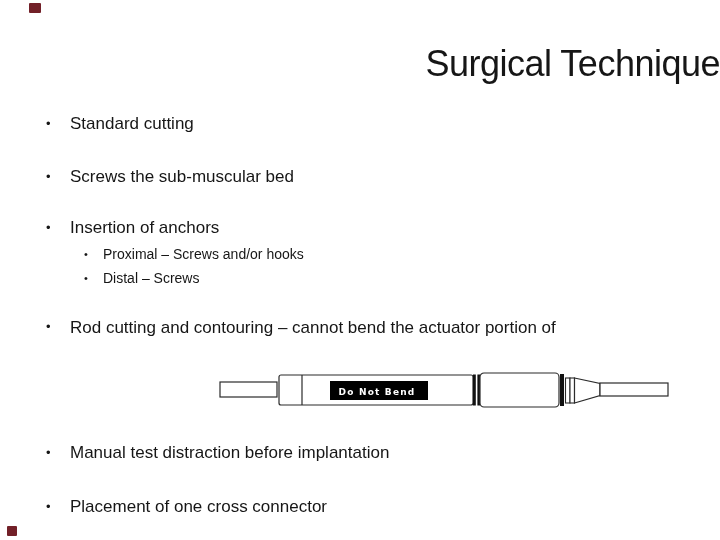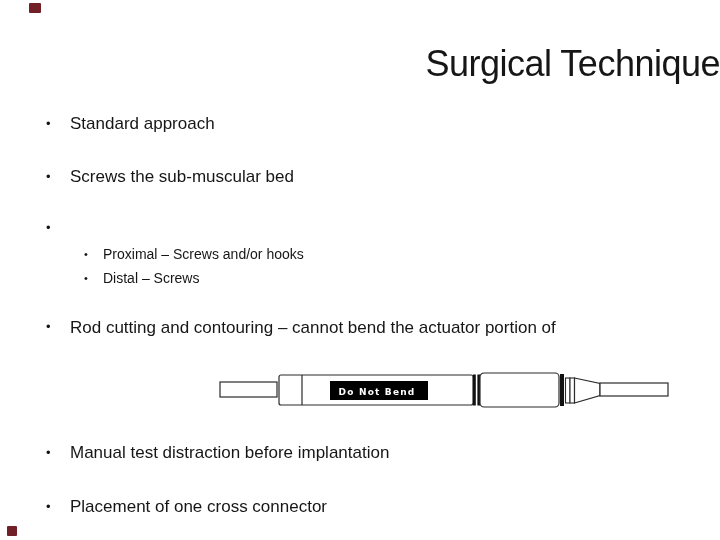--- a/index.html
+++ b/index.html
@@ -38,30 +38,31 @@
 
 <div class="slide">
 
   <div class="accent-mark accent-top" style="background:#722028;"></div>
   <div class="accent-mark accent-bottom" style="background:#722028;"></div>
 
   <div class="slide-title">Surgical Technique</div>
 
   <div class="bullet-row b1">
     <span class="marker">•</span>
-    <span class="btext">Standard approach</span>
+    <span class="btext">Standard cutting</span>
   </div>
 
   <div class="bullet-row b2">
     <span class="marker">•</span>
     <span class="btext">Screws the sub-muscular bed</span>
   </div>
 
   <div class="bullet-row b3">
     <span class="marker">•</span>
+    <span class="btext">Insertion of anchors</span>
   </div>
 
   <div class="sub-row s1">
     <span class="marker">•</span>
     <span class="btext">Proximal – Screws and/or hooks</span>
   </div>
 
   <div class="sub-row s2">
     <span class="marker">•</span>
     <span class="btext">Distal – Screws</span>

